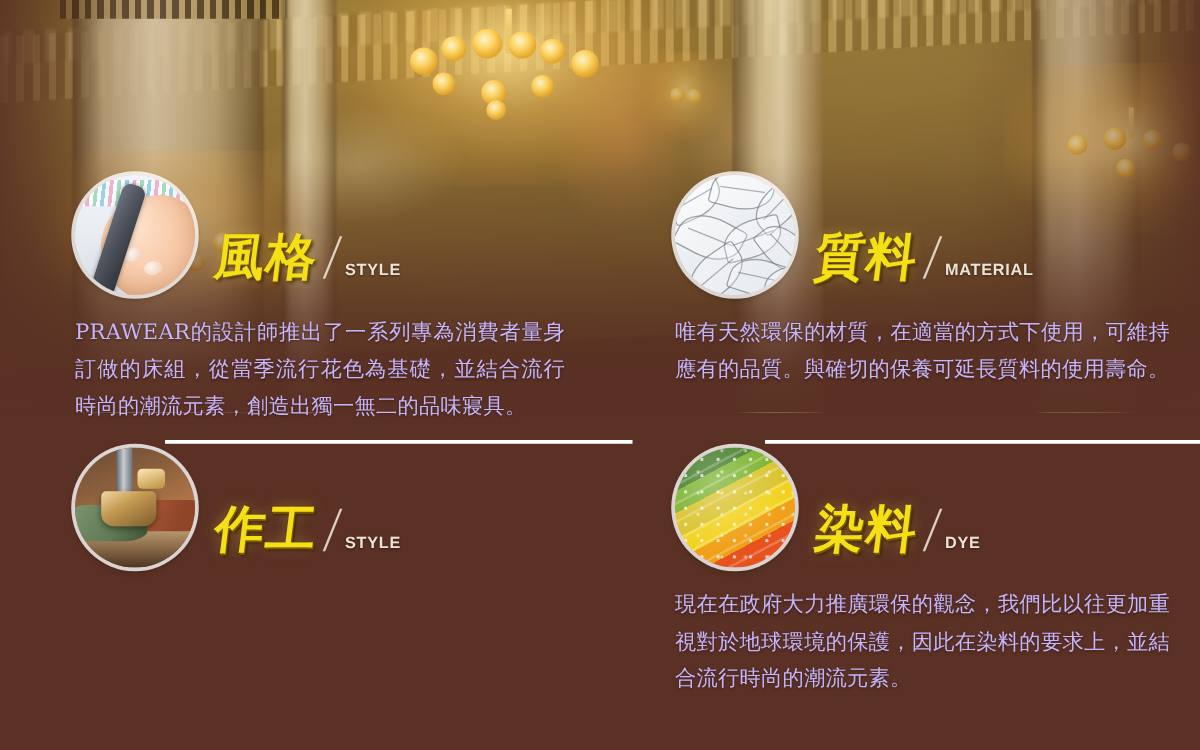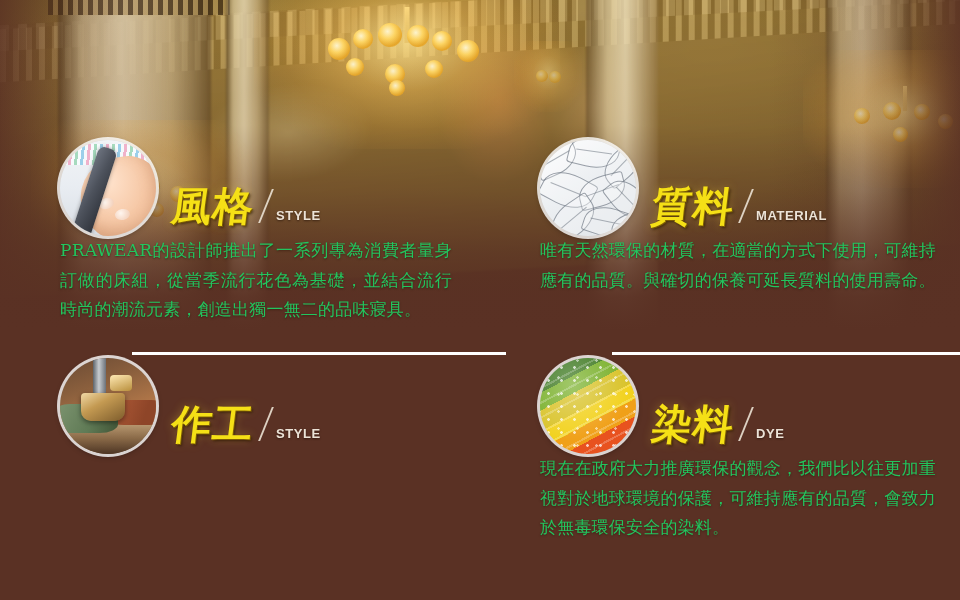--- a/index.html
+++ b/index.html
@@ -348,25 +348,25 @@
     font-family:"Liberation Sans","DejaVu Sans",sans-serif;
     font-size:13px; font-weight:600; letter-spacing:.6px;
     color:#ece3d7;
     padding-bottom:3px;
     white-space:nowrap;
     text-shadow:0 1px 2px rgba(30,14,6,.6);
   }
 
   
   .body-text{
-    margin-top:4px;
+    margin-top:20px;
     font-family:"DejaVu Serif","Liberation Serif",serif;
     font-size:17px;
     line-height:1.74;
-    color:#22c55e;
+    color:#c4b5fd;
     text-align:justify;
     text-align-last:left;
     text-justify:inter-character;
     text-shadow:0 1px 2px rgba(40,18,8,.55);
     max-width:392px;
     letter-spacing:.2px;
   }
   .f-material .body-text,
   .f-dye .body-text{ max-width:396px; }
 </style>
@@ -512,17 +512,17 @@
             <div class="sheen"></div>
             <div class="drops"></div>
           </div>
         </div>
         <div class="titles">
           <span class="cn">染料</span>
           <span class="slash"></span>
           <span class="en">DYE</span>
         </div>
       </div>
-      <p class="body-text">現在在政府大力推廣環保的觀念，我們比以往更加重視對於地球環境的保護，可維持應有的品質，會致力於無毒環保安全的染料。</p>
+      <p class="body-text">現在在政府大力推廣環保的觀念，我們比以往更加重視對於地球環境的保護，因此在染料的要求上，並結合流行時尚的潮流元素。</p>
     </div>
 
   </div>
 </div>
 
 </body></html>

